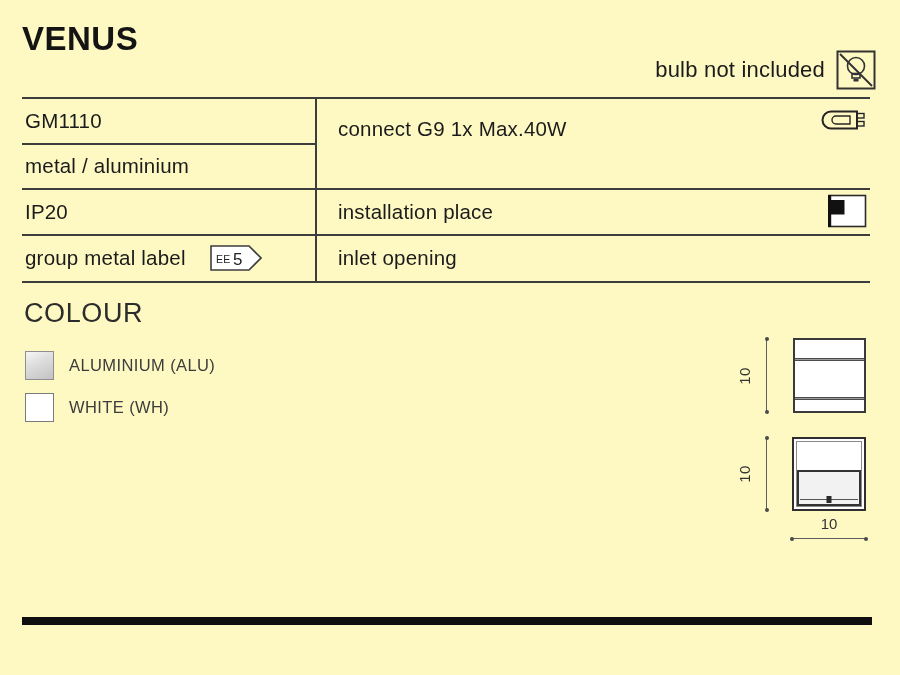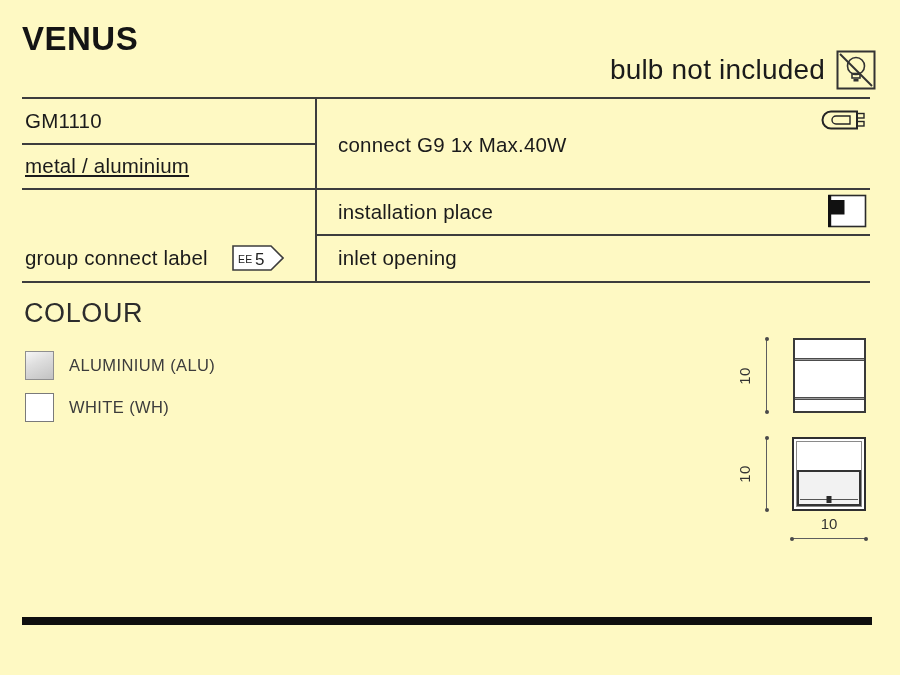--- a/index.html
+++ b/index.html
@@ -11,35 +11,35 @@
 
   
   .page-title {
     position: absolute; left: 22px; top: 20px;
     font-size: 33px; font-weight: 700; letter-spacing: 0.5px; color: #141414;
   }
   .bulb-note {
     position: absolute; top: 50px; right: 24px;
     display: flex; align-items: center; gap: 11px;
   }
-  .bulb-note-text { font-size: 28px; color: #1b1b1b; letter-spacing: 0.2px; }
+  .bulb-note-text { font-size: 22px; color: #1b1b1b; letter-spacing: 0.2px; }
 
   
   .spec-table {
     position: absolute; left: 22px; top: 97px; width: 848px; height: 186px;
     display: grid; grid-template-columns: 293px 1fr; grid-template-rows: repeat(4, 1fr);
     border-top: 2px solid #3d3d3d; border-bottom: 2px solid #3d3d3d;
     font-size: 20.5px; letter-spacing: 0.2px;
   }
   .cell { display: flex; align-items: center; padding-left: 3px; color: #1b1b1b; }
   .cell-r { border-left: 2px solid #3d3d3d; padding-left: 21px; }
   .bb { border-bottom: 2px solid #3d3d3d; }
   .cell-connect {
     grid-column: 2; grid-row: 1 / 3; position: relative;
-    align-items: center; padding-top: 3px;
+    align-items: flex-start; padding-top: 18px;
   }
   .g9-icon-wrap { position: absolute; right: 3px; top: 10px; }
   .energy-cell { gap: 24px; }
 
   
   .colour-heading {
     position: absolute; left: 24px; top: 298px;
     font-size: 27px; font-weight: 400; color: #2c2c2c; letter-spacing: 0.6px;
   }
   .colour-option { position: absolute; left: 25px; display: flex; align-items: center; gap: 15px; height: 29px; }
@@ -118,25 +118,28 @@
         <rect x="17.5" y="29" width="5" height="2.5" fill="#333"></rect>
         <line x1="4" y1="4" x2="36" y2="36" stroke="#333" stroke-width="2"></line>
       </svg>
     </span>
   </div>
 
   <div class="spec-table">
     <div class="cell bb" style="grid-column:1; grid-row:1;">
       <span>GM1110</span>
     </div>
-    <div class="cell bb" style="grid-column:1; grid-row:2;text-decoration:underline;">
+    <div class="cell bb" style="grid-column:1; grid-row:2;">
       <span>metal / aluminium</span>
     </div>
+    <div class="cell bb" style="grid-column:1; grid-row:3;">
+      <span>IP20</span>
+    </div>
     <div class="cell energy-cell" style="grid-column:1; grid-row:4;">
-      <span>group connect label</span>
+      <span>group metal label</span>
       <span>
         <svg width="52" height="26" viewBox="0 0 52 26">
           <polygon points="1,1 39,1 51,13 39,25 1,25" fill="#fff" stroke="#3d3d3d" stroke-width="1.6"></polygon>
           <text x="6" y="17.5" font-size="10.5" font-family="Liberation Sans, sans-serif" fill="#222">EE</text>
           <text x="23" y="20" font-size="17" font-family="Liberation Sans, sans-serif" fill="#222">5</text>
         </svg>
       </span>
     </div>
 
     <div class="cell cell-r bb cell-connect">

